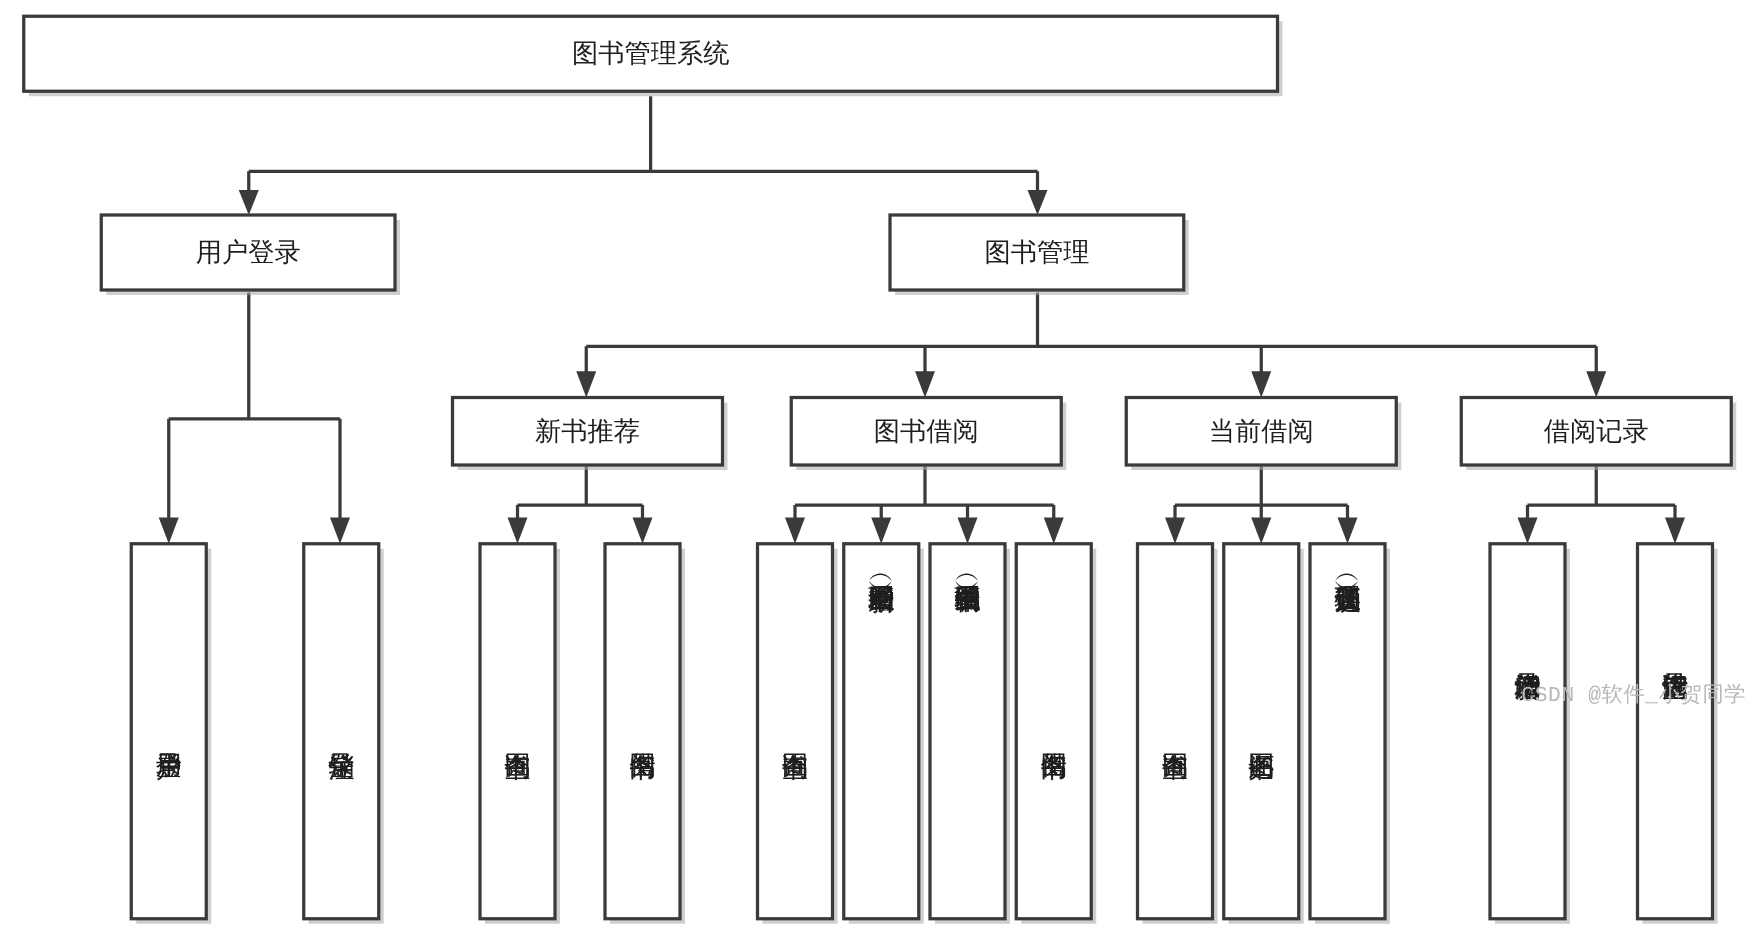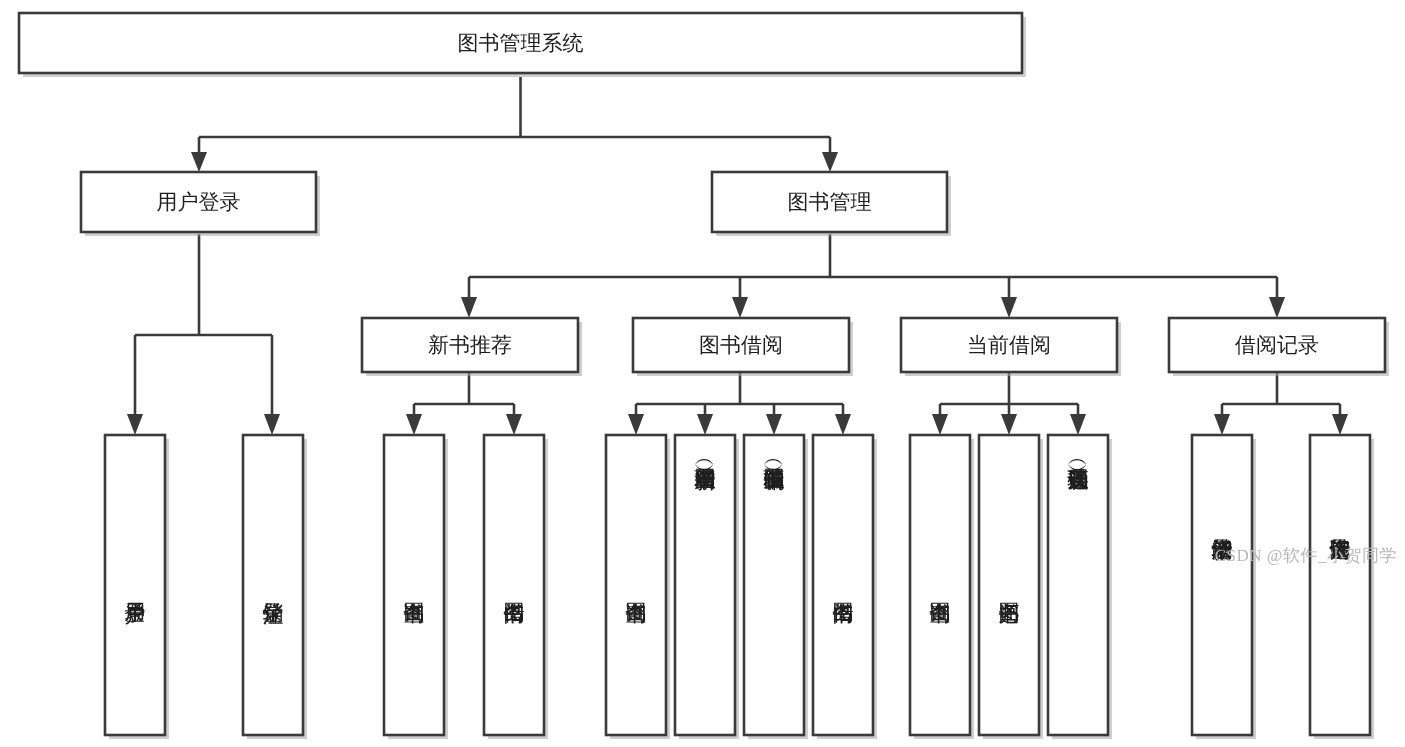--- a/index.html
+++ b/index.html
@@ -51,21 +51,21 @@
   .node-label-v {
     font-family: "DejaVu Sans", "Liberation Sans", sans-serif;
     font-size: 21px;
     fill: #1e1e1e;
     text-anchor: middle;
   }
   .watermark {
     position: absolute;
     right: 8px;
     bottom: 4px;
-    font-family: Liberation Serif, serif;
+    font-family: Liberation Mono, monospace;
     font-size: 17px;
     color: #b7b7b7;
     letter-spacing: 0.5px;
     white-space: nowrap;
     pointer-events: none;
   }
 </style>
 </head>
 <body>
 

